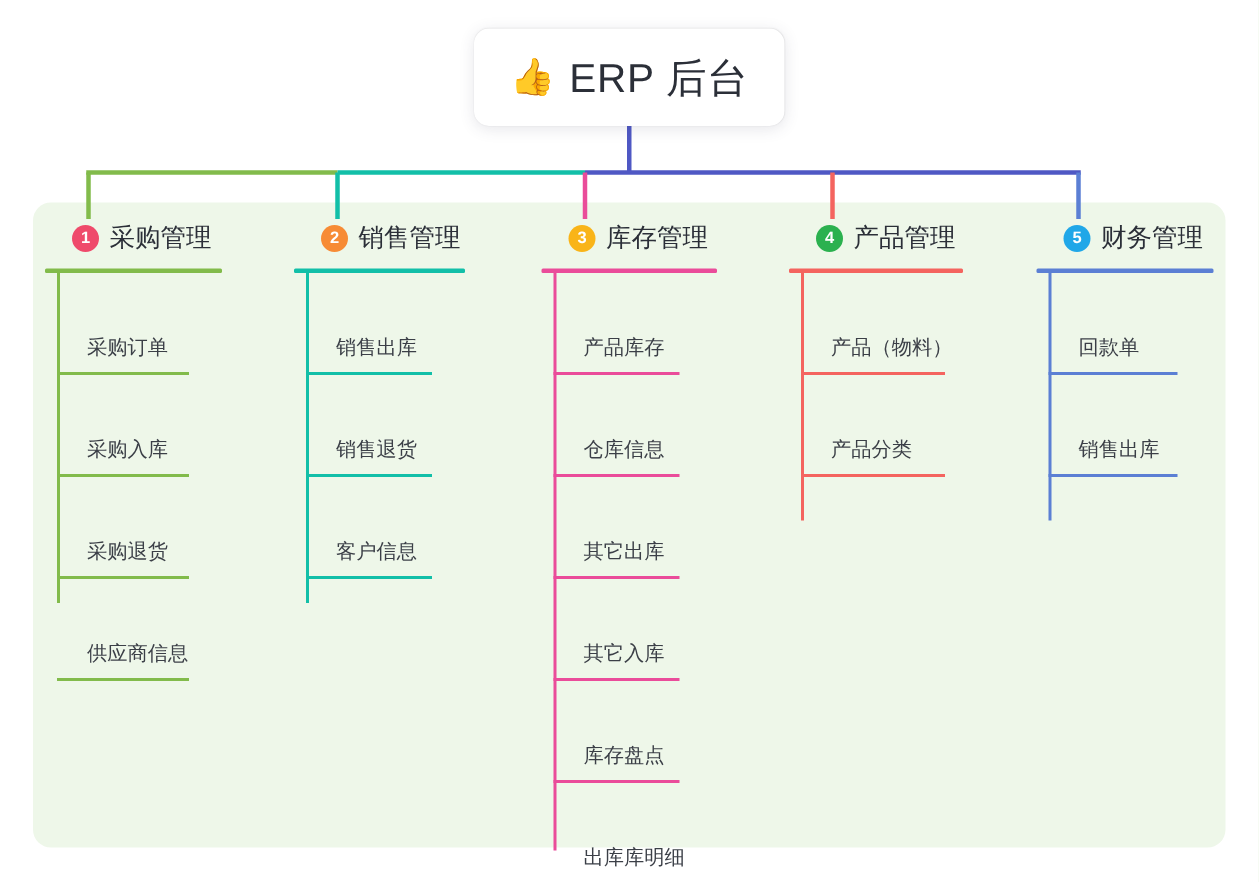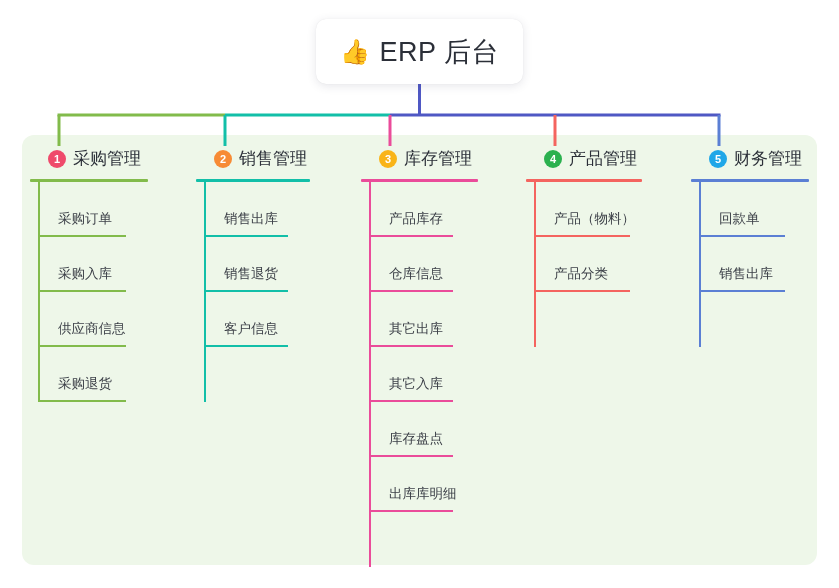--- a/index.html
+++ b/index.html
@@ -62,21 +62,21 @@
     font-size:17px;color:#2b2f38;white-space:nowrap;
   }
   .head-rule{
     height:3px;margin-top:8px;border-radius:1px;
   }
 
   
   .leaves{position:relative;margin-top:0;}
   .leaf{
     position:relative;
-    height:55px;
+    height:68px;
   }
   .leaf-label{
     position:absolute;
     left:28px;bottom:9px;
     font-size:13.5px;
     color:#3b3f47;
     white-space:nowrap;
   }
   .leaf-rule{
     position:absolute;
@@ -126,25 +126,25 @@
           <div class="leaf-spine" style="background: rgb(130, 187, 75); height: 220px;"></div>
           <div class="leaf">
             <span class="leaf-label">采购订单</span>
             <div class="leaf-rule" style="background: rgb(130, 187, 75); width: 88px;"></div>
           </div>
           <div class="leaf">
             <span class="leaf-label">采购入库</span>
             <div class="leaf-rule" style="background: rgb(130, 187, 75); width: 88px;"></div>
           </div>
           <div class="leaf">
+            <span class="leaf-label">采购退货</span>
+            <div class="leaf-rule" style="background: rgb(130, 187, 75); width: 88px;"></div>
+          </div>
+          <div class="leaf">
             <span class="leaf-label">供应商信息</span>
-            <div class="leaf-rule" style="background: rgb(130, 187, 75); width: 88px;"></div>
-          </div>
-          <div class="leaf">
-            <span class="leaf-label">采购退货</span>
             <div class="leaf-rule" style="background: rgb(130, 187, 75); width: 88px;"></div>
           </div>
         </div>
       </div>
       <div class="branch" style="left: 196px;">
         <div class="branch-head">
           <span class="badge" style="background: rgb(247, 139, 53);">2</span>
           <span class="branch-title">销售管理</span>
         </div>
         <div class="head-rule" style="background: rgb(18, 191, 168); width: 114px;"></div>

